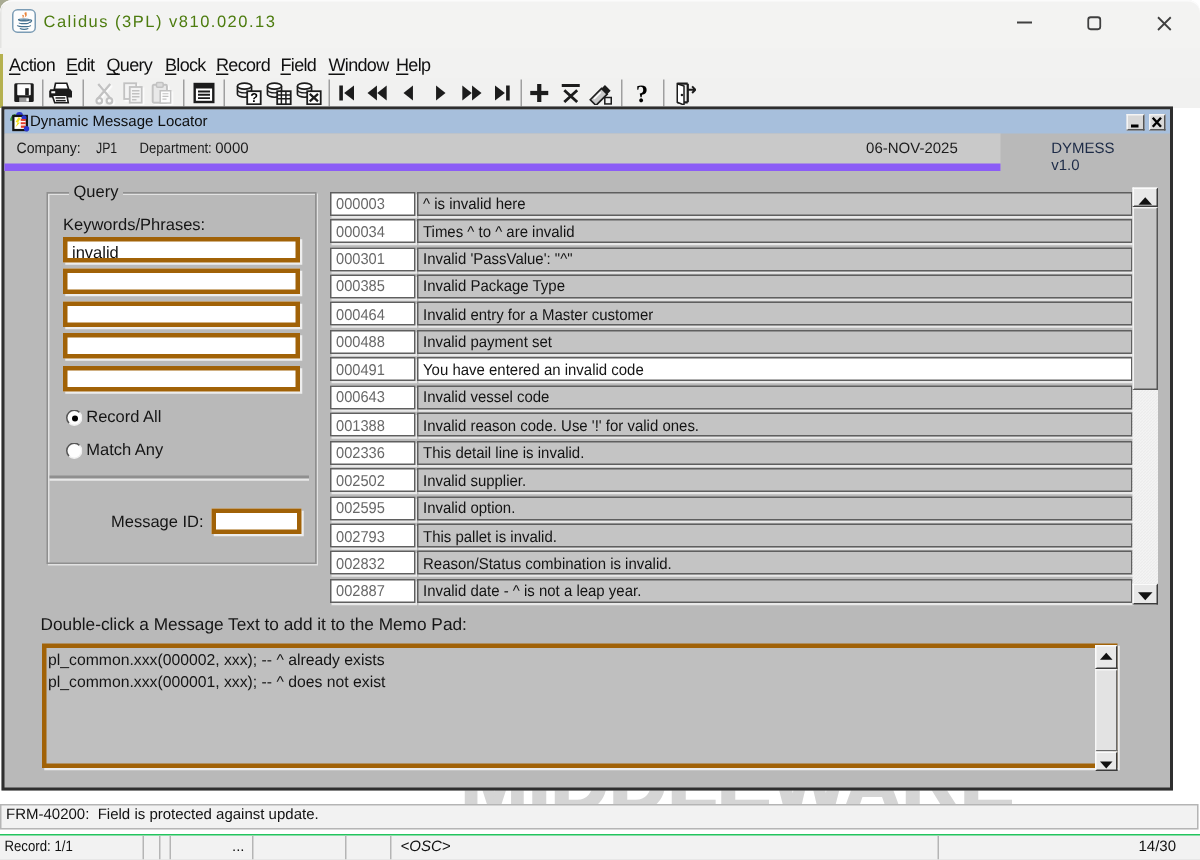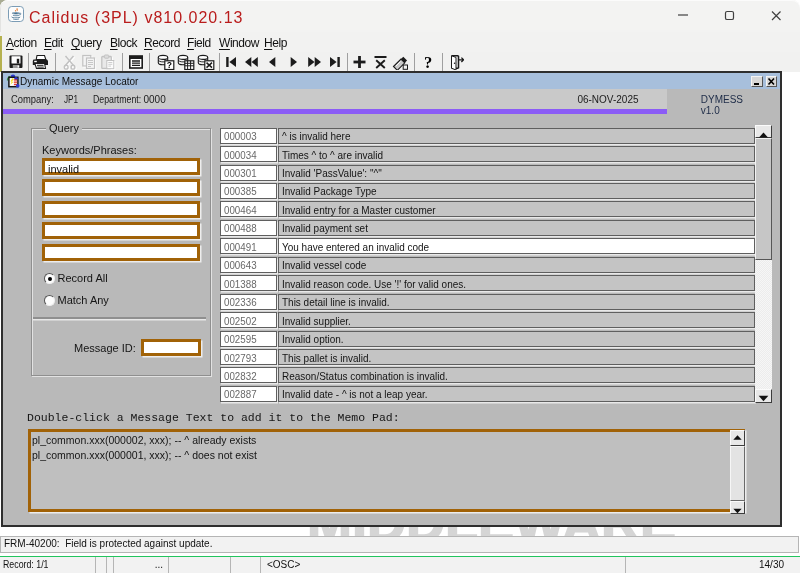--- a/index.html
+++ b/index.html
@@ -1,19 +1,19 @@
 <!DOCTYPE html>
 <html><head><meta charset="utf-8"><style>
 html,body{margin:0;padding:0;}
 body{width:800px;height:573px;background:#fff;font-family:"Liberation Sans",sans-serif;position:relative;overflow:hidden;}
 .abs{position:absolute;}
 
 #corner{position:absolute;left:0;top:0;width:14px;height:14px;background:#a9ab93;}
 #titlebar{position:absolute;left:0;top:0;width:800px;height:32px;background:#f3f3f2;border-radius:8px 8px 0 0;box-shadow:inset 0 1px 0 #fbfbfb, inset 1px 0 0 #e3e3e1;}
-#title-text{position:absolute;left:29px;top:8.5px;font-size:16px;letter-spacing:1px;color:#b91c1c;}
+#title-text{position:absolute;left:29px;top:8.5px;font-size:11px;letter-spacing:1px;color:#4d7c0f;}
 #menubar{position:absolute;left:0;top:32px;width:800px;height:20px;background:#f2f2f1;}
 #menubar span{position:absolute;top:4px;font-size:12px;letter-spacing:-0.45px;color:#111;}
 #menubar u{text-decoration:underline;text-underline-offset:2px;}
 #toolbar{position:absolute;left:0;top:52px;width:800px;height:20px;background:#f1f1f0;}
 .tsep{position:absolute;top:1px;width:1px;height:18px;background:#9f9f9f;}
 .ticon{position:absolute;top:2px;}
 
 #mdi{position:absolute;left:0;top:72px;width:800px;height:464px;background:#ffffff;}
 #wmark{position:absolute;left:307px;top:419px;font-size:54px;font-weight:bold;color:#d5d5d5;-webkit-text-stroke:1.5px #d5d5d5;letter-spacing:0px;font-family:"Liberation Sans",sans-serif;}
 
@@ -288,21 +288,21 @@
     <div id="lsb">
         <div class="sbtn" style="left:752px;top:52px;width:17px;height:13px"><svg width="15" height="11" viewBox="0 0 14 11">
             <path d="M7 3.5 L11.5 8.5 L2.5 8.5 Z" fill="#111"></path>
           </svg></div>
         <div style="position:absolute;left:752px;top:65px;width:17px;height:122px;background:#c6c6c6;border:1px solid;border-color:#f2f2f2 #565656 #565656 #f2f2f2;box-sizing:border-box"></div>
         <div style="position:absolute;left:752px;top:187px;width:17px;height:129px;background:#ececec;background-image:linear-gradient(45deg,#f6f6f6 25%,transparent 25%,transparent 75%,#f6f6f6 75%),linear-gradient(45deg,#f6f6f6 25%,transparent 25%,transparent 75%,#f6f6f6 75%);background-size:2px 2px;background-position:0 0,1px 1px;"></div>
         <div class="sbtn" style="left:752px;top:316px;width:17px;height:14px"><svg width="15" height="12" viewBox="0 0 14 11">
             <path d="M2.5 3.5 L11.5 3.5 L7 8.5 Z" fill="#111"></path>
           </svg></div>
       </div>
-    <div class="lbl" style="left:24px;top:338px;font-size:11.5px;font-family:Liberation Mono, monospace;">Double-click a Message Text to add it to the Memo Pad:</div>
+    <div class="lbl" style="left:24px;top:338px;font-size:11.5px;">Double-click a Message Text to add it to the Memo Pad:</div>
     <div class="field" style="left:25px;top:356px;width:717px;height:83px;background:#bfbfbf;padding:0;"></div>
     <div class="lbl" style="left:29px;top:360px;line-height:14.5px;font-size:10.5px;">pl_common.xxx(000002, xxx); -- ^ already exists<br>pl_common.xxx(000001, xxx); -- ^ does not exist</div>
     <div id="msb">
         <div class="sbtn" style="left:727px;top:357px;width:15px;height:16px"><svg width="13" height="14" viewBox="0 0 14 13">
             <path d="M7 3.5 L11.5 8.5 L2.5 8.5 Z" fill="#111"></path>
           </svg></div>
         <div style="position:absolute;left:727px;top:373px;width:15px;height:55px;background:#e3e3e3;border:1px solid;border-color:#f6f6f6 #6a6a6a #6a6a6a #f6f6f6;box-sizing:border-box"></div>
         <div class="sbtn" style="left:727px;top:428px;width:15px;height:13px"><svg width="13" height="11" viewBox="0 0 14 11">
             <path d="M2.5 3.5 L11.5 3.5 L7 8.5 Z" fill="#111"></path>
           </svg></div>
@@ -314,19 +314,19 @@
   <div class="seg" style="left:0;width:95px;">
       <span style="position:absolute;left:3px;top:2px;transform:scaleX(0.88);transform-origin:0 0">Record: 1/1</span>
     </div>
   <div class="seg" style="left:95px;width:11px;"></div>
   <div class="seg" style="left:106px;width:7px;"></div>
   <div class="seg" style="left:113px;width:55px;">
       <span style="position:absolute;right:5px;top:2px">...</span>
     </div>
   <div class="seg" style="left:168px;width:62px;"></div>
   <div class="seg" style="left:230px;width:30px;"></div>
-  <div class="seg" style="left:260px;width:365px;">
+  <div class="seg" style="left:260px;width:365px;font-style:italic;">
       <span style="position:absolute;left:7px;top:2px">&lt;OSC&gt;</span>
     </div>
   <div class="seg" style="left:625px;width:202px;border-right:none;padding-left:17px;">
       <span style="position:absolute;left:134px;top:2px">14/30</span>
     </div>
 </div>
 
 </body></html>

